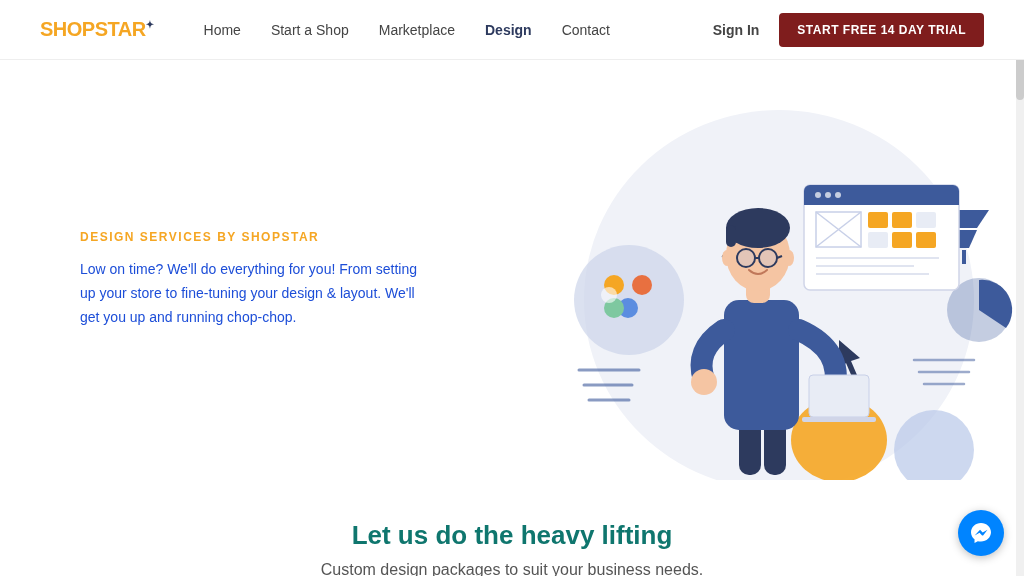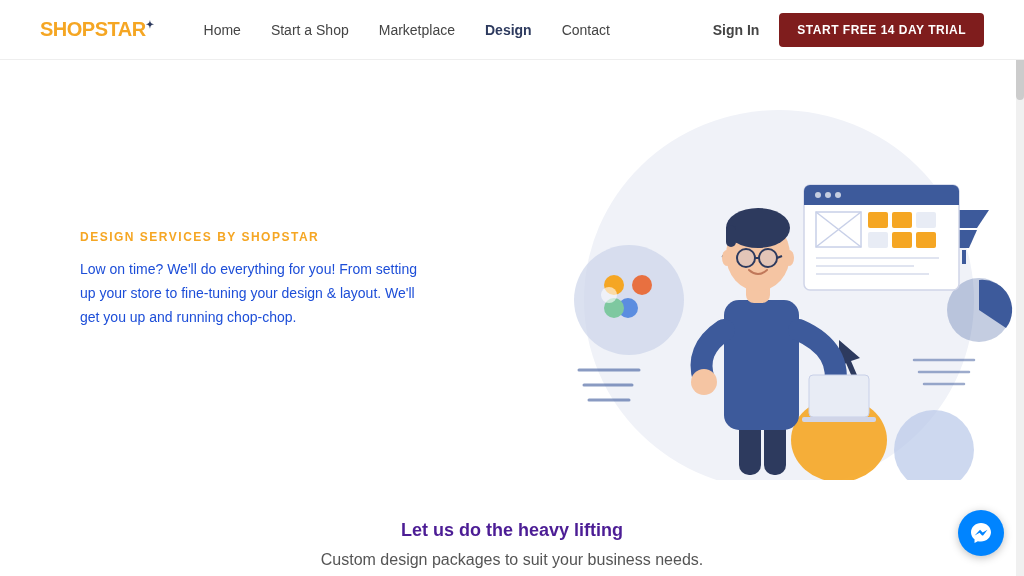--- a/index.html
+++ b/index.html
@@ -138,23 +138,23 @@
       height: 420px;
     }
 
     
     .bottom-section {
       background: #fff;
       padding: 40px 40px 20px;
       text-align: center;
     }
     .bottom-title {
-      font-size: 18px;
+      font-size: 26px;
       font-weight: 800;
-      color: #4c1d95;
+      color: #0f766e;
       margin-bottom: 10px;
     }
     .bottom-subtitle {
       font-size: 16px;
       color: #555;
       margin-bottom: 12px;
     }
 
     
     .chat-btn {

